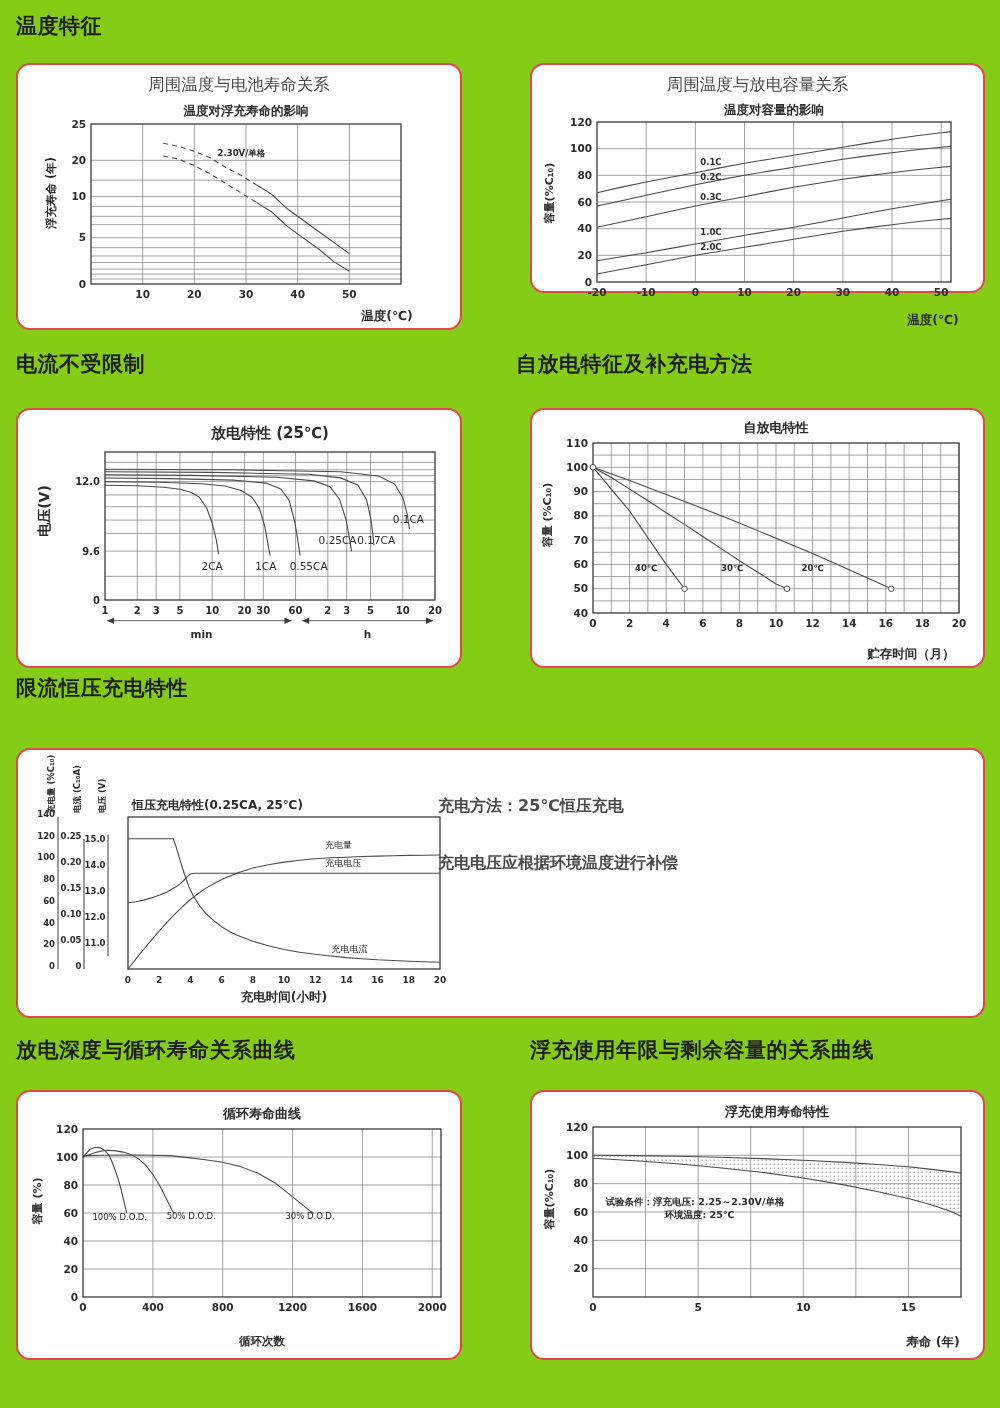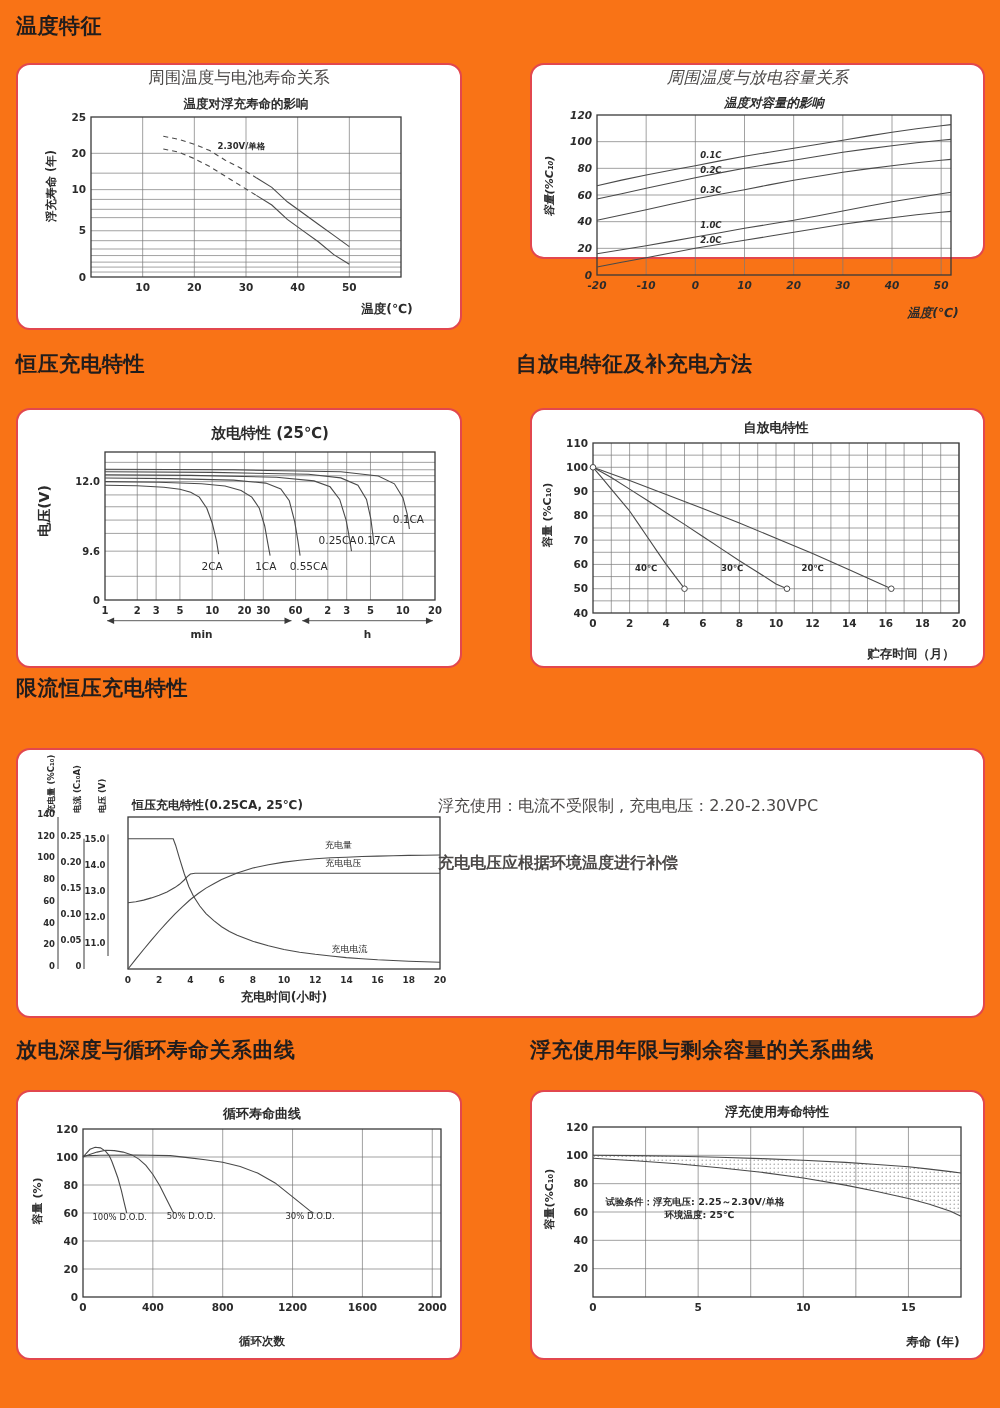--- a/index.html
+++ b/index.html
@@ -1,20 +1,20 @@
 <!DOCTYPE html>
 <html><head>
 <meta charset="utf-8">
 <style>
   html,body{margin:0;padding:0;background:#fff;}
-  .page{position:relative;width:1000px;height:1408px;background:#f97316;
+  .page{position:relative;width:1000px;height:1408px;background:#84cc16;
         font-family:"DejaVu Sans","Liberation Sans",sans-serif;overflow:hidden;}
   .sec{position:absolute;font-size:21px;font-weight:bold;color:#211d1d;letter-spacing:0.5px;}
   .panel{position:absolute;border:2px solid #e2474e;border-radius:14px;background:#fff;box-sizing:border-box;}
-  .ptitle{text-align:center;margin-top:2px;font-size:16.5px;color:#4c4948;}
+  .ptitle{text-align:center;margin-top:9px;font-size:16.5px;color:#4c4948;}
   .chart{display:block;margin:2px auto 0 auto;}
   .chart5{position:absolute;left:10px;top:5px;}
   .chargetext{position:absolute;left:420px;top:40px;width:545px;font-size:16px;color:#4c4948;line-height:1.95;}
   .chargetext .b{font-weight:600;}
   .gap{height:26px;}
   svg text{font-family:"DejaVu Sans","Liberation Sans",sans-serif;}
 </style>
 </head>
 <body>
 
@@ -58,21 +58,21 @@
         <path d="M237.3 86.8L252.8 96.4L268.3 110.8L283.8 122.0L299.3 133.2L314.8 144.4L330.3 155.6" fill="none" stroke="#4a4a4a" stroke-width="1.1"></path>
         <path d="M144.3 58.0L159.8 61.2L175.3 67.6L190.8 75.6L206.3 85.2L221.8 94.8L237.3 104.4" fill="none" stroke="#4a4a4a" stroke-width="1.1" stroke-dasharray="5,4"></path>
         <path d="M237.3 104.4L252.8 114.0L268.3 128.4L283.8 139.6L299.3 150.8L314.8 163.6L330.3 173.2" fill="none" stroke="#4a4a4a" stroke-width="1.1"></path>
         <text x="198.58333333333331" y="58" text-anchor="start" font-size="8.5" font-weight="bold" fill="#2b2b2b">2.30V/单格</text>
         <text x="227" y="17" text-anchor="middle" font-size="12.5" font-weight="bold" fill="#2b2b2b">温度对浮充寿命的影响</text>
         <text x="36" y="95" text-anchor="middle" font-size="11.5" font-weight="bold" fill="#2b2b2b" transform="rotate(-90 36 95)">浮充寿命 (年)</text>
         <text x="368" y="222" text-anchor="middle" font-size="12.5" font-weight="bold" fill="#2b2b2b">温度(℃)</text>
       </svg>
   </div>
 
-  <div class="panel" style="left:530px;top:63px;width:455px;height:196px;font-style:italic;">
+  <div class="panel" style="left:530px;top:63px;width:455px;height:230px;">
     <div class="ptitle">周围温度与放电容量关系</div>
     <svg id="c2" class="chart" width="450" height="232" viewBox="0 0 450 232">
         <line x1="113.16666666666667" y1="24" x2="113.16666666666667" y2="184" stroke="#7a7a7a" stroke-width="0.7"></line>
         <line x1="162.33333333333334" y1="24" x2="162.33333333333334" y2="184" stroke="#7a7a7a" stroke-width="0.7"></line>
         <line x1="211.5" y1="24" x2="211.5" y2="184" stroke="#7a7a7a" stroke-width="0.7"></line>
         <line x1="260.6666666666667" y1="24" x2="260.6666666666667" y2="184" stroke="#7a7a7a" stroke-width="0.7"></line>
         <line x1="309.8333333333333" y1="24" x2="309.8333333333333" y2="184" stroke="#7a7a7a" stroke-width="0.7"></line>
         <line x1="359" y1="24" x2="359" y2="184" stroke="#7a7a7a" stroke-width="0.7"></line>
         <line x1="408.1666666666667" y1="24" x2="408.1666666666667" y2="184" stroke="#7a7a7a" stroke-width="0.7"></line>
         <line x1="64" y1="157.33333333333334" x2="418" y2="157.33333333333334" stroke="#7a7a7a" stroke-width="0.7"></line>
@@ -105,21 +105,21 @@
         <text x="167.25" y="82" text-anchor="start" font-size="8.5" font-weight="bold" fill="#2b2b2b">0.2C</text>
         <text x="167.25" y="102" text-anchor="start" font-size="8.5" font-weight="bold" fill="#2b2b2b">0.3C</text>
         <text x="167.25" y="137.33333333333331" text-anchor="start" font-size="8.5" font-weight="bold" fill="#2b2b2b">1.0C</text>
         <text x="167.25" y="152" text-anchor="start" font-size="8.5" font-weight="bold" fill="#2b2b2b">2.0C</text>
         <text x="241" y="16" text-anchor="middle" font-size="12.5" font-weight="bold" fill="#2b2b2b">温度对容量的影响</text>
         <text x="20" y="95" text-anchor="middle" font-size="11" font-weight="bold" fill="#2b2b2b" transform="rotate(-90 20 95)">容量(%C₁₀)</text>
         <text x="400" y="226" text-anchor="middle" font-size="12.5" font-weight="bold" fill="#2b2b2b">温度(℃)</text>
       </svg>
   </div>
 
-  <div class="sec" style="left:16px;top:350px;">恒压充电特性</div>
+  <div class="sec" style="left:16px;top:350px;">电流不受限制</div>
   <div class="sec" style="left:516px;top:350px;">自放电特征及补充电方法</div>
 
   <div class="panel" style="left:16px;top:408px;width:446px;height:260px;">
     <svg id="c3" class="chart" style="margin-top:6px;" width="440" height="248" viewBox="0 0 440 248">
         <line x1="118.26047417992854" y1="36" x2="118.26047417992854" y2="184" stroke="#7a7a7a" stroke-width="0.7"></line>
         <line x1="137.1237414745047" y1="36" x2="137.1237414745047" y2="184" stroke="#7a7a7a" stroke-width="0.7"></line>
         <line x1="160.91718090289055" y1="36" x2="160.91718090289055" y2="184" stroke="#7a7a7a" stroke-width="0.7"></line>
         <line x1="193.1776550828191" y1="36" x2="193.1776550828191" y2="184" stroke="#7a7a7a" stroke-width="0.7"></line>
         <line x1="225.43812926274762" y1="36" x2="225.43812926274762" y2="184" stroke="#7a7a7a" stroke-width="0.7"></line>
         <line x1="244.3013965573238" y1="36" x2="244.3013965573238" y2="184" stroke="#7a7a7a" stroke-width="0.7"></line>
@@ -293,21 +293,21 @@
         <text x="310.6" y="93.4857142857143" text-anchor="middle" font-size="9" fill="#2b2b2b">充电量</text>
         <text x="315.28000000000003" y="110.85714285714285" text-anchor="middle" font-size="9" fill="#2b2b2b">充电电压</text>
         <text x="321.52" y="196.62857142857143" text-anchor="middle" font-size="9" fill="#2b2b2b">充电电流</text>
         <text x="26" y="58" text-anchor="start" font-size="8.5" font-weight="bold" fill="#2b2b2b" transform="rotate(-90 26 58)">充电量 (%C₁₀)</text>
         <text x="52" y="58" text-anchor="start" font-size="8.5" font-weight="bold" fill="#2b2b2b" transform="rotate(-90 52 58)">电流 (C₁₀A)</text>
         <text x="77" y="58" text-anchor="start" font-size="8.5" font-weight="bold" fill="#2b2b2b" transform="rotate(-90 77 58)">电压 (V)</text>
         <text x="104" y="54" text-anchor="start" font-size="12" font-weight="bold" fill="#2b2b2b">恒压充电特性(0.25CA, 25℃)</text>
         <text x="256" y="246" text-anchor="middle" font-size="12.5" font-weight="bold" fill="#2b2b2b">充电时间(小时)</text>
       </svg>
     <div class="chargetext">
-      <div>浮充使用：电流不受限制 , 充电电压：2.20-2.30VPC</div>
+      <div class="b">充电方法：25℃恒压充电</div>
       <div class="gap"></div>
       <div class="b">充电电压应根据环境温度进行补偿</div>
     </div>
   </div>
 
   <div class="sec" style="left:530px;top:1036px;">浮充使用年限与剩余容量的关系曲线</div>
   <div class="sec" style="left:16px;top:1036px;">放电深度与循环寿命关系曲线</div>
 
   <div class="panel" style="left:16px;top:1090px;width:446px;height:270px;">
     <svg id="c6" class="chart" style="margin-top:9px;" width="440" height="250" viewBox="0 0 440 250">

